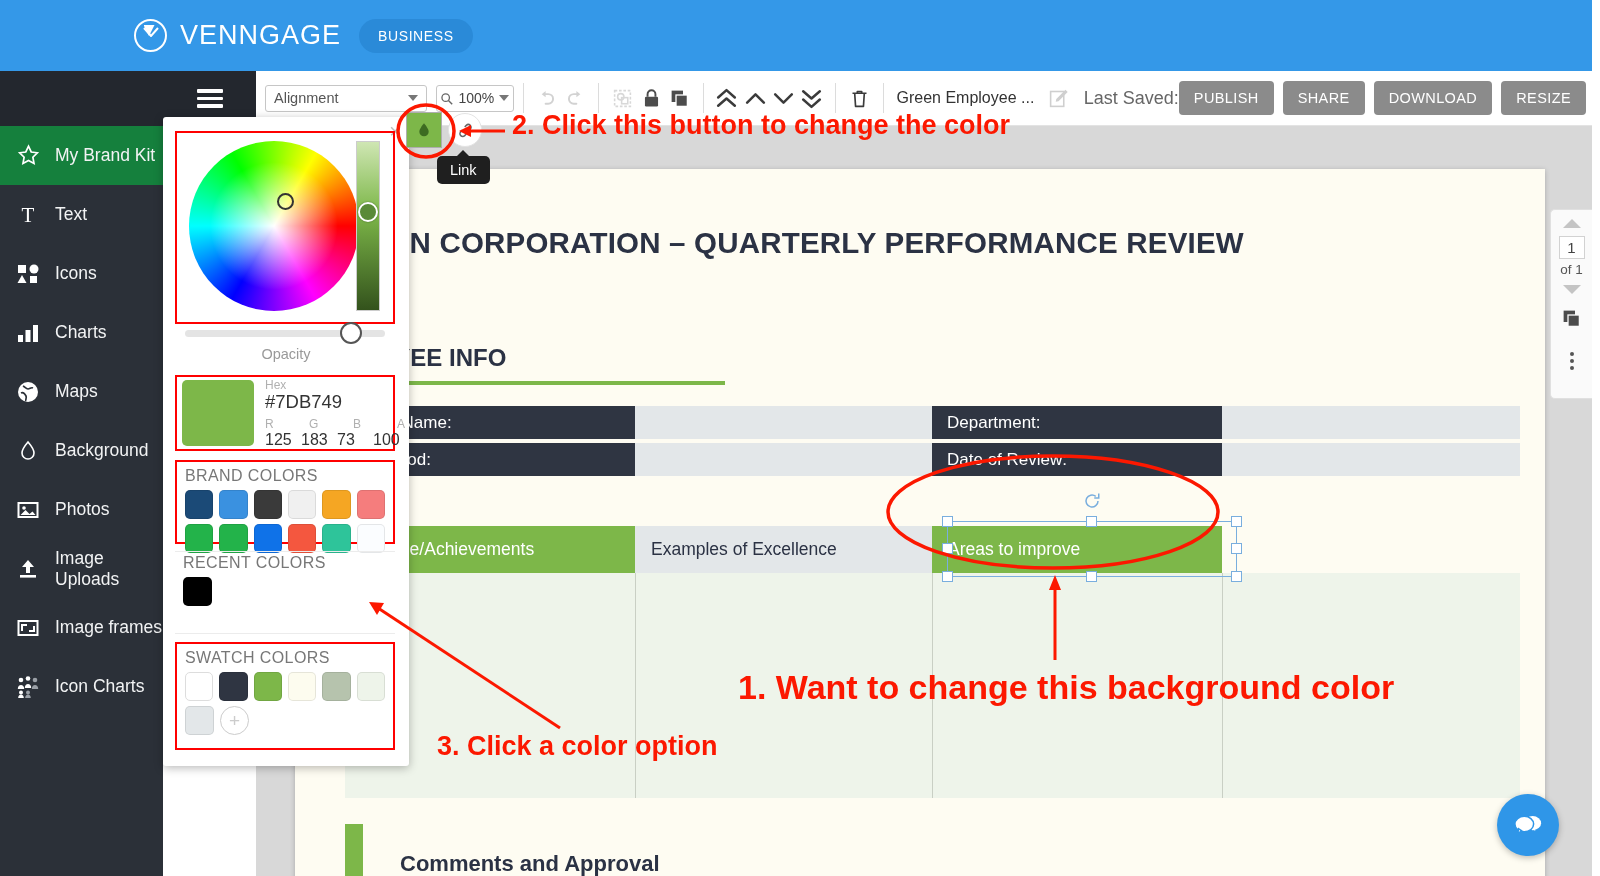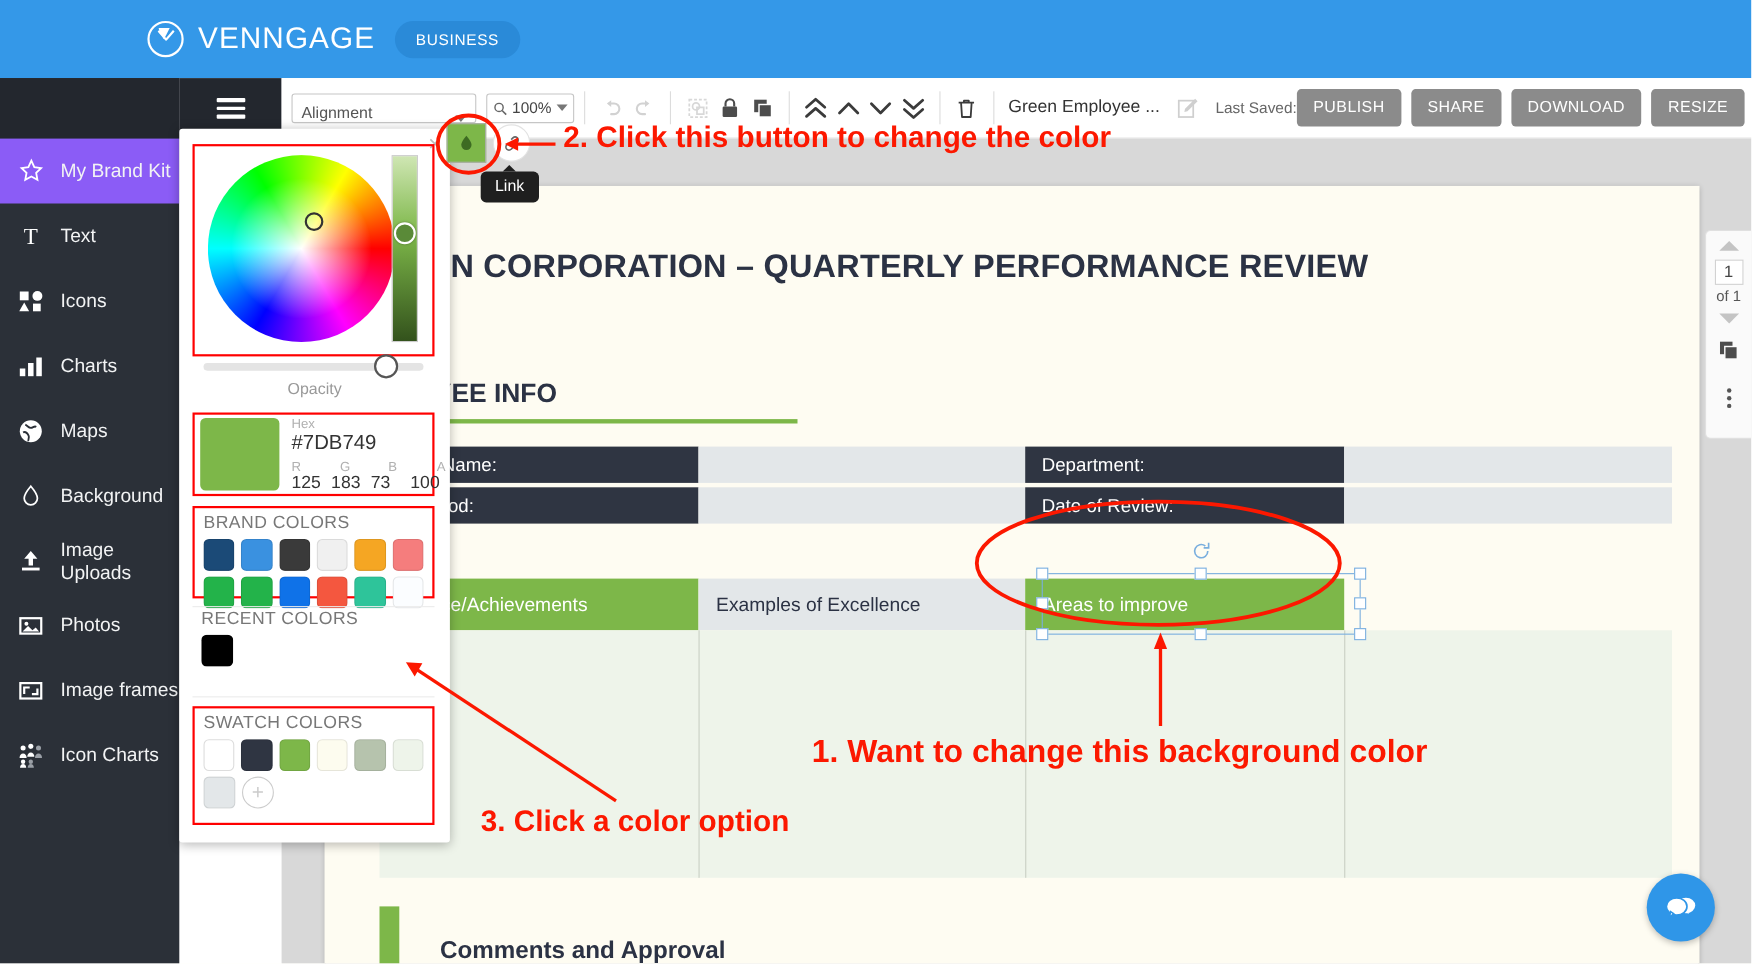--- a/index.html
+++ b/index.html
@@ -73,36 +73,36 @@
     cursor: pointer;
   }
   .hamburger { width: 26px; }
   .hamburger span {
     display: block; height: 3.5px; background: #fff; margin: 4px 0; border-radius: 1px;
   }
   .sb-item {
     display: flex; align-items: center; height: 59px;
     padding-left: 10px; color: #f2f3f4; font-size: 17.5px; cursor: pointer;
   }
-  .sb-item.active { background: #8b5cf6; }
+  .sb-item.active { background: #15803d; }
   .sb-ico {
     width: 36px; display: flex; align-items: center; justify-content: center;
     margin-right: 9px; flex: 0 0 36px;
   }
   .sb-ico svg { display: block; }
 
   
   .toolbar {
     position: absolute; left: 256px; top: 71px; width: 1344px; height: 55px;
     background: #ffffff; border-bottom: 1px solid #e3e3e3;
     display: flex; align-items: center; padding-left: 9px;
   }
   .select-box {
     width: 170px; height: 27px; border: 1px solid #c6c6c6; border-radius: 3px;
-    display: flex; align-items: flex-end; padding: 0 8px;
+    display: flex; align-items: center; padding: 0 8px;
     font-size: 14.5px; color: #555; background: #fff; cursor: pointer;
   }
   .select-box .lbl { flex: 1; }
   .caret-dark {
     width: 0; height: 0; border-left: 5px solid transparent;
     border-right: 5px solid transparent; border-top: 6px solid #777;
   }
   .zoom-box {
     margin-left: 9px; width: 82px; height: 27px; border: 1px solid #c6c6c6;
     border-radius: 3px; display: flex; align-items: center;
@@ -110,21 +110,21 @@
     cursor: pointer; background: #fff;
   }
   .tb-sep { width: 1px; height: 30px; background: #dcdcdc; margin: 0 9px; }
   .tb-btn {
     width: 30px; height: 32px; display: flex; align-items: center;
     justify-content: center; cursor: pointer;
   }
   .doc-title {
     font-size: 16px; color: #333; margin-left: 4px; white-space: nowrap;
   }
-  .last-saved { font-size: 14px; color: #666; margin-left: 11px; white-space: nowrap; }
+  .last-saved { font-size: 18px; color: #666; margin-left: 11px; white-space: nowrap; }
   .action-btns { margin-left: auto; display: flex; gap: 9px; margin-right: 14px; }
   .act-btn {
     background: #8b8b8b; color: #fff; font-size: 14.5px; letter-spacing: .4px;
     padding: 9px 15px; border-radius: 4px; border: none; cursor: pointer;
     font-family: "Liberation Sans", sans-serif;
   }
 
   
   .canvas-area {
     position: absolute; left: 256px; top: 126px; width: 1344px; height: 750px;
@@ -327,21 +327,21 @@
     border-bottom: 6px solid #1f1f1f;
   }
 
   
   .anno {
     position: absolute; color: #fc1800; font-weight: 700; z-index: 50;
     white-space: nowrap;
     text-align: center;
   }
   .anno-2 { left: 512px; top: 110px; font-size: 27px; }
-  .anno-1 { left: 738px; top: 668px; font-size: 29px; }
+  .anno-1 { left: 738px; top: 668px; font-size: 34px; }
   .anno-3 { left: 437px; top: 731px; font-size: 27px; }
   .overlay-svg {
     position: absolute; left: 0; top: 0; width: 1600px; height: 876px;
     pointer-events: none; z-index: 48;
   }
 
   
   .chat-fab {
     position: absolute; right: 33px; bottom: 20px; width: 62px; height: 62px;
     border-radius: 50%; background: #2f96e8; display: flex;
@@ -425,36 +425,36 @@
         <svg width="24" height="24" viewBox="0 0 24 24">
             <path d="M12 3c0 0-6 7-6 11a6 6 0 0 0 12 0c0-4-6-11-6-11z" fill="none" stroke="#fff" stroke-width="1.6"></path>
           </svg>
       </span>
       <span>Background</span>
     </div>
 
     <div class="sb-item">
       <span class="sb-ico">
         <svg width="24" height="24" viewBox="0 0 24 24">
-          <path d="M12 3l6 7h-4v6h-4v-6H6z" fill="#fff"></path>
-          <rect x="4" y="18" width="16" height="2.6" fill="#fff"></rect>
-        </svg>
-      </span>
-      <span>Image Uploads</span>
-    </div>
-
-    <div class="sb-item">
-      <span class="sb-ico">
-        <svg width="24" height="24" viewBox="0 0 24 24">
           <rect x="2.5" y="5" width="19" height="14" fill="none" stroke="#fff" stroke-width="2"></rect>
           <circle cx="8" cy="10" r="1.8" fill="#fff"></circle>
           <path d="M4.5 17l5-5 4 4 3-2.5 3 3.5z" fill="#fff"></path>
         </svg>
       </span>
       <span>Photos</span>
+    </div>
+
+    <div class="sb-item">
+      <span class="sb-ico">
+        <svg width="24" height="24" viewBox="0 0 24 24">
+          <path d="M12 3l6 7h-4v6h-4v-6H6z" fill="#fff"></path>
+          <rect x="4" y="18" width="16" height="2.6" fill="#fff"></rect>
+        </svg>
+      </span>
+      <span>Image Uploads</span>
     </div>
 
     <div class="sb-item">
       <span class="sb-ico">
         <svg width="24" height="24" viewBox="0 0 24 24">
           <rect x="2.5" y="5" width="19" height="14" fill="none" stroke="#fff" stroke-width="2"></rect>
           <path d="M6 15V9h5" fill="none" stroke="#fff" stroke-width="2"></path>
           <path d="M18 10v5h-5" fill="none" stroke="#fff" stroke-width="2"></path>
         </svg>
       </span>

